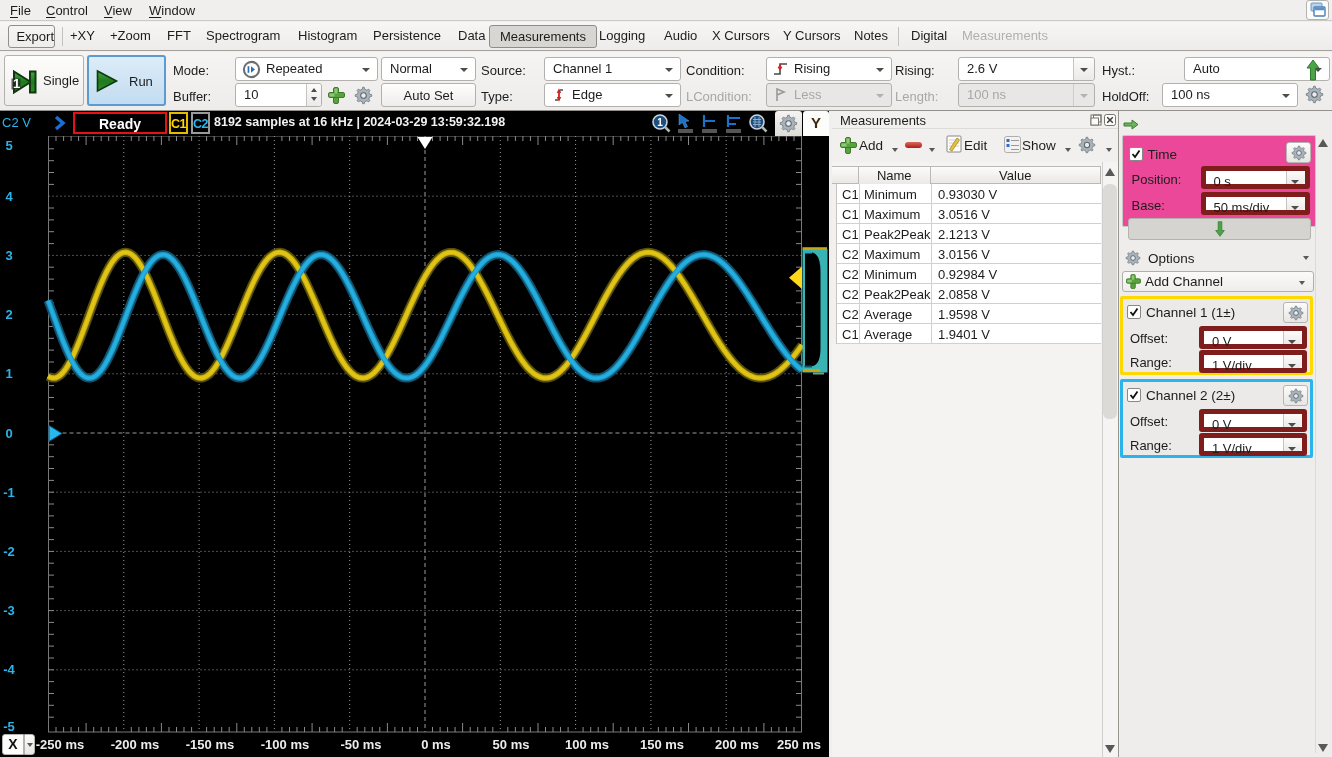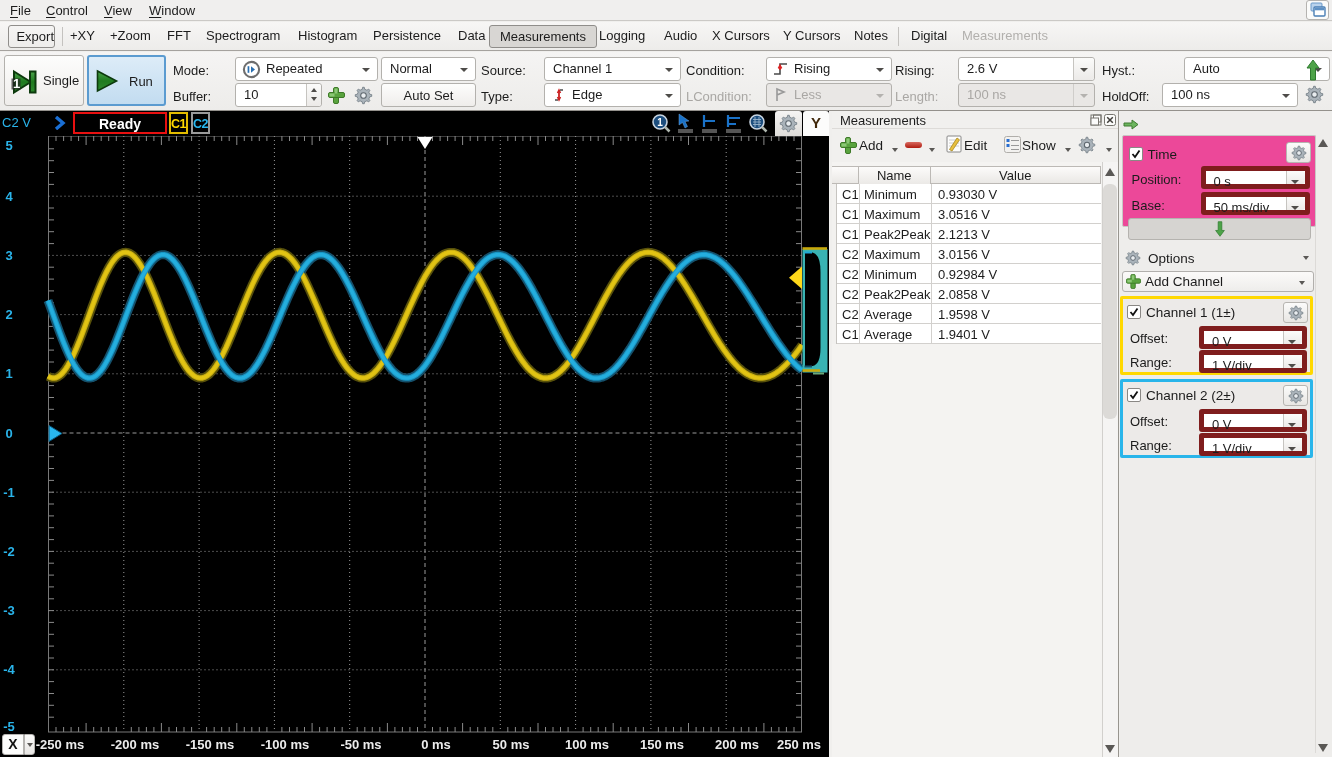--- a/index.html
+++ b/index.html
@@ -201,20 +201,21 @@
 
 <div class="pw">
 <div class="phead">
   <span style="position:absolute;left:2px;top:4px;color:#2ab4ea;font-weight:normal;font-size:13px">C2 V</span>
   <svg width="14" height="14" viewBox="0 0 14 14" style="position:absolute;left:53px;top:5px">
         <path d="M3 1 L10 7 L3 13" fill="none" stroke="#1a6fd4" stroke-width="3.4"></path>
       </svg>
   <div class="badge" style="left:73px;width:94px;border:2px solid #e81010;color:#fff;font-size:14px;padding-top:2px">Ready</div>
   <div class="badge" style="left:169px;width:19px;border:2px solid #e3bc00;color:#ffd800;font-size:12.5px;padding-top:3px;letter-spacing:-0.5px">C1</div>
   <div class="badge" style="left:191px;width:18.5px;border:2px solid #9a9a9a;color:#29b7ef;font-size:12.5px;padding-top:3px;letter-spacing:-0.5px">C2</div>
+  <span style="position:absolute;left:214px;top:4px;color:#f2f2f2;font-size:12.5px;font-weight:bold">8192 samples at 16 kHz | 2024-03-29 13:59:32.198</span>
   <svg width="120" height="25" viewBox="0 0 120 25" style="position:absolute;left:650px;top:0">
 <g transform="translate(2,3)">
           <circle cx="8" cy="8" r="7" fill="#1d4e7e" stroke="#c8d4e0" stroke-width="1.6"></circle>
           <text x="8" y="12" text-anchor="middle" font-size="10" font-weight="bold" fill="#fff" font-family="Liberation Sans">1</text>
           <line x1="13" y1="13" x2="17.5" y2="17.5" stroke="#b0b8b0" stroke-width="2.5"></line>
         </g>
 <g transform="translate(27,2)">
           <path d="M2 1 L2 12 L5.5 9.5 L8 15 L10.5 13.5 L8 8.5 L12 8 Z" fill="#1a72c8" stroke="#6aa2d8" stroke-width="0.5"></path>
           <rect x="1" y="16" width="15" height="4" fill="#555"></rect>
         </g>

